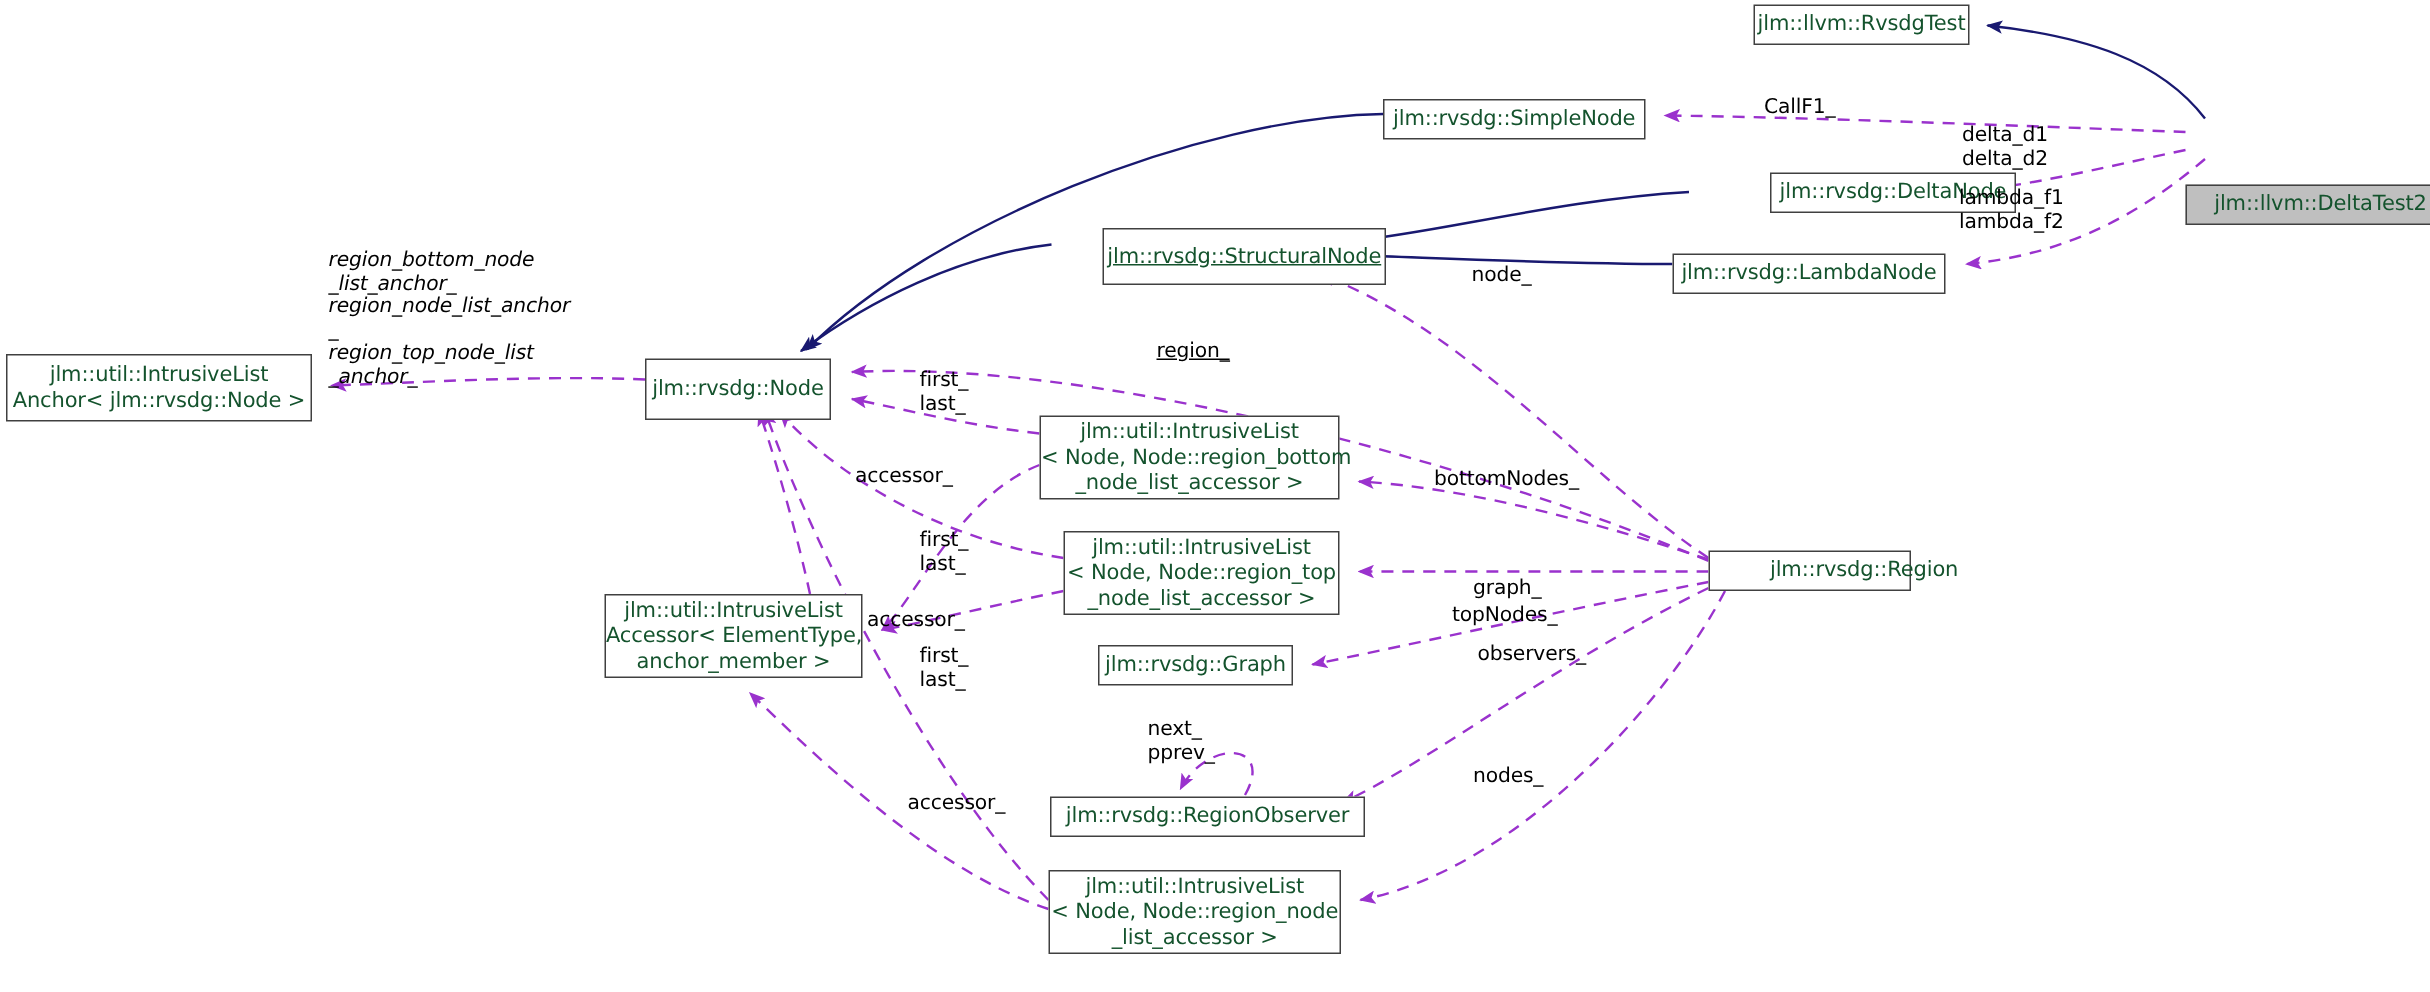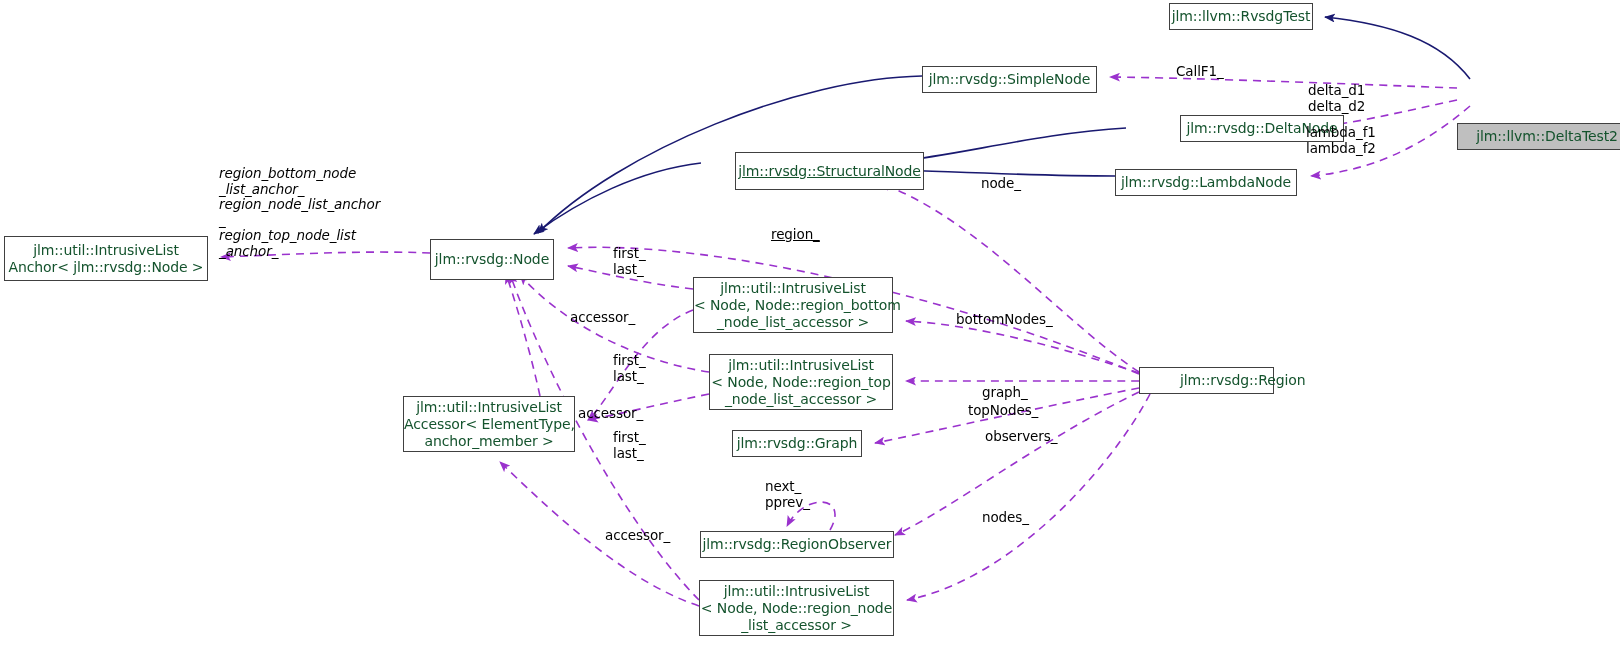--- a/index.html
+++ b/index.html
@@ -135,21 +135,21 @@
       <div class="node-box" style="left: 1180px; top: 115px; width: 164px; height: 27px;"><span class="nb-line">jlm::rvsdg::DeltaNode</span></div>
       <div class="node-box" style="left: 1115px; top: 169px; width: 182px; height: 27px;"><span class="nb-line">jlm::rvsdg::LambdaNode</span></div>
       <div class="node-box" style="left: 735px; top: 152px; width: 189px; height: 38px; text-decoration: underline;"><span class="nb-line">jlm::rvsdg::StructuralNode</span></div>
       <div class="node-box" style="left: 430px; top: 239px; width: 124px; height: 41px;"><span class="nb-line">jlm::rvsdg::Node</span></div>
       <div class="node-box" style="left: 4px; top: 236px; width: 204px; height: 45px;"><span class="nb-line">jlm::util::IntrusiveList</span><span class="nb-line">Anchor&lt; jlm::rvsdg::Node &gt;</span></div>
       <div class="node-box" style="left: 693px; top: 277px; width: 200px; height: 56px;"><span class="nb-line">jlm::util::IntrusiveList</span><span class="nb-line">&lt; Node, Node::region_bottom</span><span class="nb-line">_node_list_accessor &gt;</span></div>
       <div class="node-box" style="left: 709px; top: 354px; width: 184px; height: 56px;"><span class="nb-line">jlm::util::IntrusiveList</span><span class="nb-line">&lt; Node, Node::region_top</span><span class="nb-line">_node_list_accessor &gt;</span></div>
       <div class="node-box" style="left: 403px; top: 396px; width: 172px; height: 56px;"><span class="nb-line">jlm::util::IntrusiveList</span><span class="nb-line">Accessor&lt; ElementType,</span><span class="nb-line">anchor_member &gt;</span></div>
       <div class="node-box" style="left: 732px; top: 430px; width: 130px; height: 27px;"><span class="nb-line">jlm::rvsdg::Graph</span></div>
       <div class="node-box" style="left: 1139px; top: 367px; width: 135px; height: 27px; padding-left: 40px;"><span class="nb-line">jlm::rvsdg::Region</span></div>
-      <div class="node-box" style="left: 700px; top: 531px; width: 194px; height: 27px;"><span class="nb-line">jlm::rvsdg::RegionObserver</span></div>
+      <div class="node-box" style="left: 700px; top: 531px; width: 210px; height: 27px;"><span class="nb-line">jlm::rvsdg::RegionObserver</span></div>
       <div class="node-box" style="left: 699px; top: 580px; width: 195px; height: 56px;"><span class="nb-line">jlm::util::IntrusiveList</span><span class="nb-line">&lt; Node, Node::region_node</span><span class="nb-line">_list_accessor &gt;</span></div>
     </div>
   <div>
       <div class="edge-label" style="left: 1176px; top: 64px; width: 80px;">CallF1_</div>
       <div class="edge-label" style="left: 1308px; top: 83px; width: 86px;">delta_d1
 delta_d2</div>
       <div class="edge-label" style="left: 1306px; top: 125px; width: 96px;">lambda_f1
 lambda_f2</div>
       <div class="edge-label" style="left: 981px; top: 176px; width: 56px;">node_</div>
       <div class="edge-label" style="left: 219px; top: 166px; width: 180px; font-style: italic;">region_bottom_node

